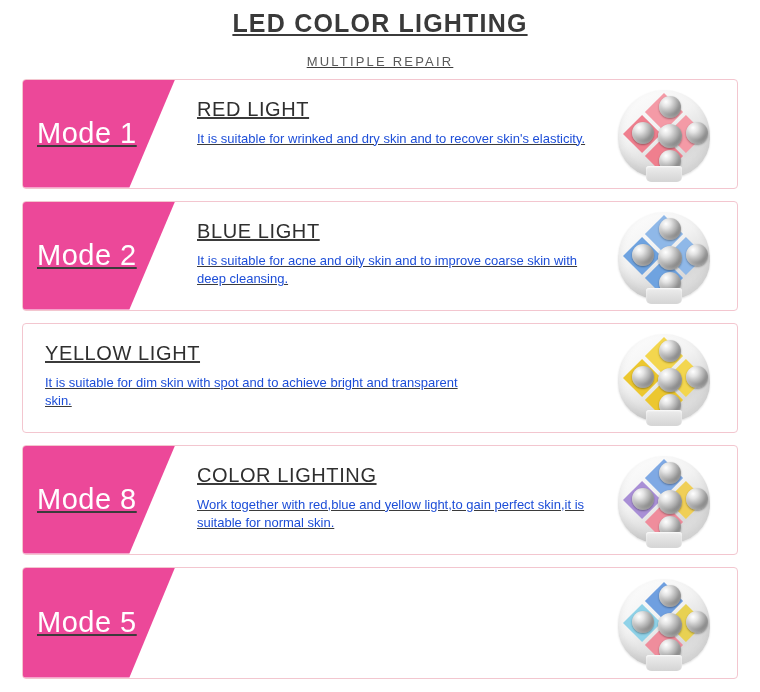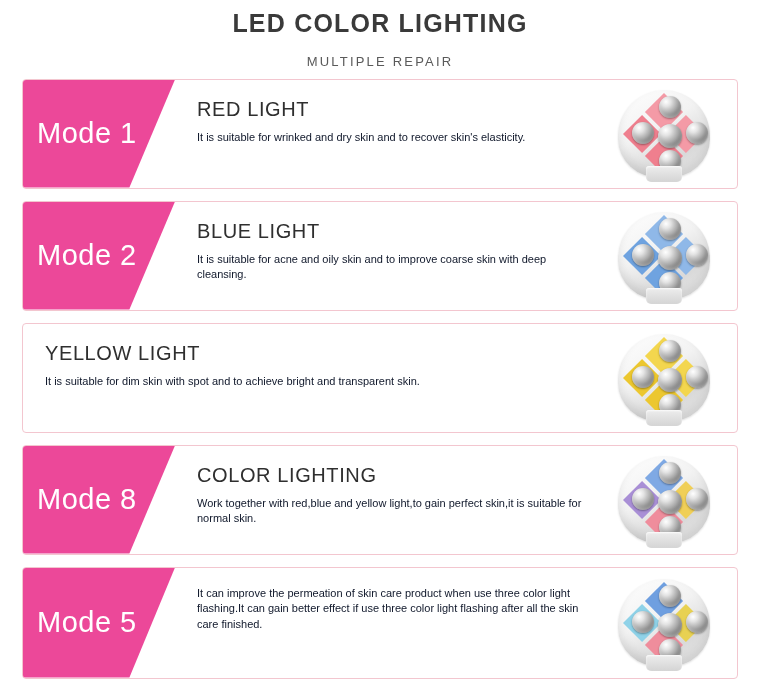--- a/index.html
+++ b/index.html
@@ -11,20 +11,21 @@
     height: 692px;
     background: #ffffff;
     font-family: "Liberation Sans", sans-serif;
     color: #3b3b3b;
     overflow: hidden;
   }
   .page {
     position: relative;
     width: 760px;
     height: 692px;
+    text-decoration: underline;
   }
 
   
   .header {
     text-align: center;
     padding-top: 10px;
   }
   .header-title {
     font-size: 25px;
     font-weight: bold;
@@ -86,23 +87,23 @@
     box-sizing: border-box;
   }
   .mode-title {
     font-size: 20px;
     letter-spacing: 0.6px;
     color: #2f2f2f;
     margin-bottom: 9px;
     font-family: "Liberation Sans", sans-serif;
   }
   .mode-desc {
-    font-size: 11px;
+    font-size: 13px;
     line-height: 1.45;
-    color: #0f172a;
+    color: #1d4ed8;
     max-width: 420px;
   }
 
   
   .mode-photo {
     flex: 0 0 118px;
     width: 118px;
     position: relative;
     margin-right: 14px;
     display: flex;
@@ -292,21 +293,20 @@
           <div class="device-base"></div>
         </div>
       </div>
     </div>
 
     <div class="mode-row h5">
       <div class="mode-tag">
         <span class="mode-tag-label">Mode 5</span>
       </div>
       <div class="mode-body">
-        <div class="mode-desc">It can improve the permeation of skin care product when use three color light flashing.It can gain better effect if use three color light flashing after all the skin care finished.</div>
       </div>
       <div class="mode-photo">
         <div class="device">
           <div class="device-body">
             <div class="led-cross">
               <div class="led-seg tl" style="background:#6f9fe0"></div>
               <div class="led-seg tr" style="background:#e8d152"></div>
               <div class="led-seg bl" style="background:#8fd2e8"></div>
               <div class="led-seg br" style="background:#ef8d9c"></div>
             </div>

